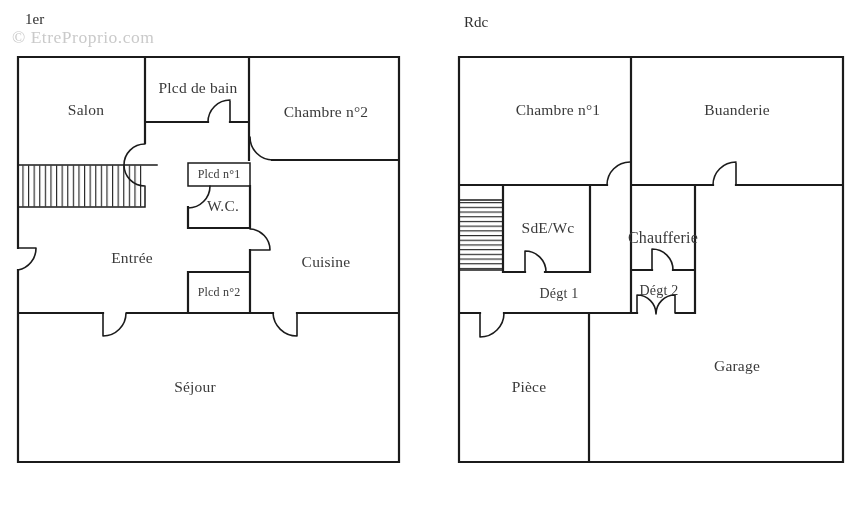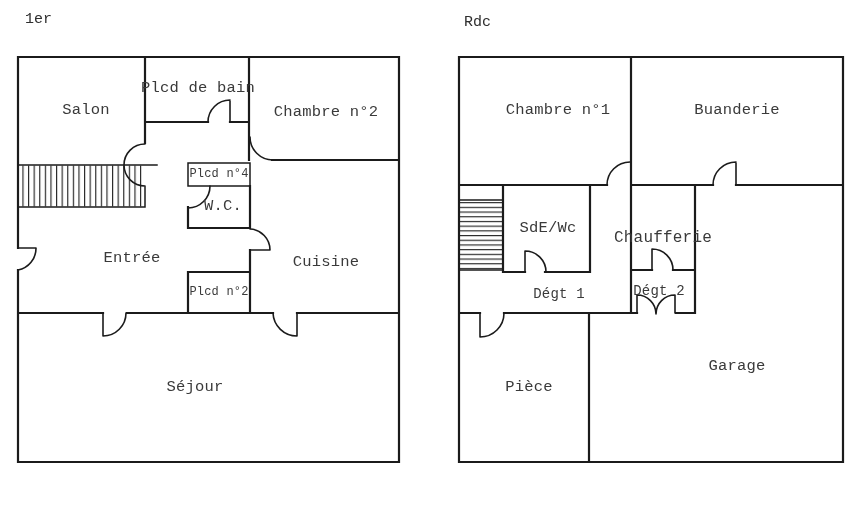--- a/index.html
+++ b/index.html
@@ -1,21 +1,21 @@
 <!DOCTYPE html>
 <html><head>
 <meta charset="utf-8">
 <style>
   html,body{margin:0;padding:0;background:#ffffff;}
   .canvas{
     position:relative;
     width:852px;height:505px;
     background:#ffffff;
     overflow:hidden;
-    font-family:Liberation Mono, monospace;
+    font-family:Liberation Serif, serif;
   }
   .plan-svg{position:absolute;left:0;top:0;}
   .wall{stroke:#1b1b1b;stroke-width:2.2;fill:none;stroke-linecap:square;}
   .thin{stroke:#1b1b1b;stroke-width:1.5;fill:none;stroke-linecap:square;}
   .door{stroke:#1b1b1b;stroke-width:1.6;fill:none;stroke-linecap:round;}
   .floor-title{
     position:absolute;
     font-size:15px;color:#2e2e2e;font-weight:400;
     white-space:nowrap;
   }
@@ -34,20 +34,21 @@
     font-size:17.5px;color:#cacaca;
     letter-spacing:0.5px;white-space:nowrap;
   }
 </style>
 </head>
 <body>
 
 <div class="canvas">
 
   <div class="floor-title" style="left:25px;top:11px;">1er</div>
+  <div class="watermark">© EtreProprio.com</div>
   <div class="floor-title" style="left:464px;top:14px;">Rdc</div>
 
   <svg class="plan-svg" width="852" height="505" viewBox="0 0 852 505">
     <defs>
       <pattern id="hatchV" width="5.6" height="8" patternUnits="userSpaceOnUse">
         <line x1="0.6" y1="0" x2="0.6" y2="8" stroke="#1b1b1b" stroke-width="1.1"></line>
       </pattern>
       <pattern id="hatchH" width="8" height="4.7" patternUnits="userSpaceOnUse">
         <line x1="0" y1="0.6" x2="8" y2="0.6" stroke="#1b1b1b" stroke-width="1.1"></line>
       </pattern>
@@ -104,21 +105,21 @@
         M652,270 L652,249 M652,249 A21,21 0 0 1 673,270
         M480,313 L480,337 M480,337 A24,24 0 0 0 504,313
         M637,313 L637,295 M637,295 A19,19 0 0 1 656,314
         M675,313 L675,295 M675,295 A19,19 0 0 0 656,314"></path>
     </g>
   </svg>
 
   <div class="room-label" style="left:86px;top:110px;">Salon</div>
   <div class="room-label" style="left:198px;top:88px;">Plcd de bain</div>
   <div class="room-label" style="left:326px;top:112px;">Chambre n°2</div>
-  <div class="room-label small" style="left:219px;top:174px;">Plcd n°4</div>
+  <div class="room-label small" style="left:219px;top:174px;">Plcd n°1</div>
   <div class="room-label" style="left:223px;top:206px;">W.C.</div>
   <div class="room-label" style="left:326px;top:238px;margin-top:24px;">Cuisine</div>
   <div class="room-label" style="left:132px;top:258px;">Entrée</div>
   <div class="room-label small" style="left:219px;top:292px;">Plcd n°2</div>
   <div class="room-label" style="left:195px;top:387px;text-align:right;">Séjour</div>
 
   <div class="room-label" style="left:558px;top:110px;">Chambre n°1</div>
   <div class="room-label" style="left:737px;top:110px;">Buanderie</div>
   <div class="room-label" style="left:548px;top:228px;">SdE/Wc</div>
   <div class="room-label tiny" style="left:663px;top:238px;">Chaufferie</div>

